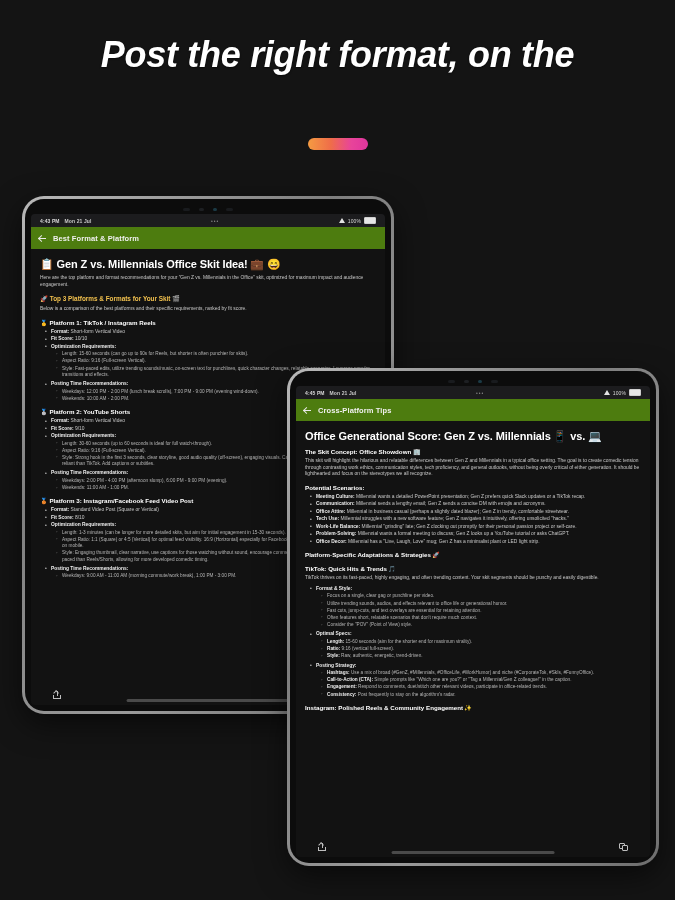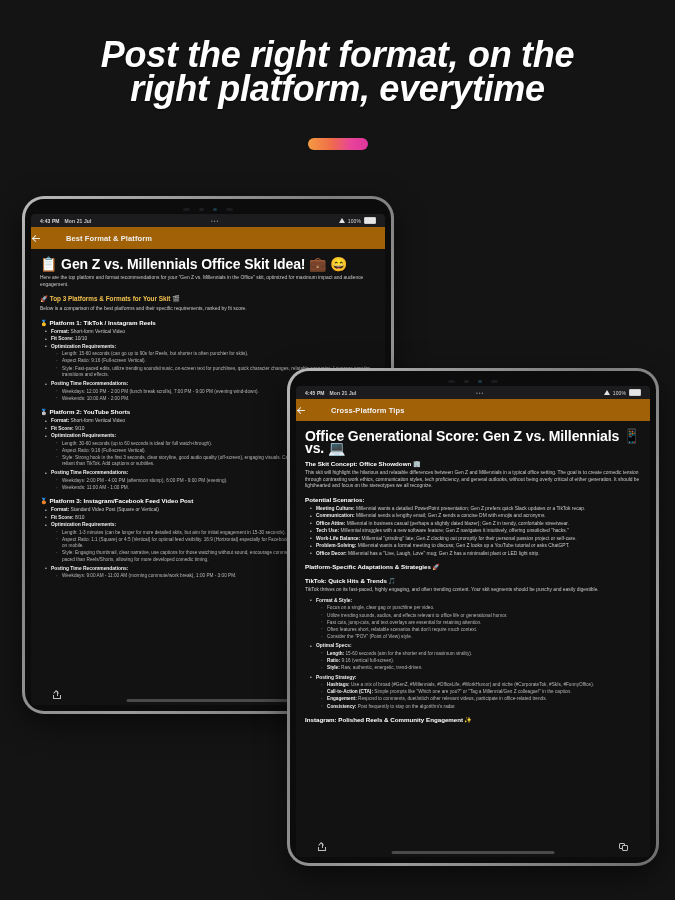--- a/index.html
+++ b/index.html
@@ -38,31 +38,31 @@
   .sb-time{font-weight:700;}
   .sb-date{font-weight:700;opacity:.92;}
   .sb-center{flex:1;text-align:center;font-size:5px;opacity:.55;letter-spacing:1px;}
   .sb-right{display:flex;gap:3px;align-items:center;}
   .wifi{display:inline-block;width:6px;height:5px;position:relative;}
   .wifi:after{content:"";position:absolute;left:0;top:0;width:0;height:0;
     border-left:3px solid transparent;border-right:3px solid transparent;border-bottom:5px solid #e3e3e3;}
   .batt{width:10px;height:5px;border:.5px solid #cfcfcf;border-radius:1px;position:relative;background:#e6e6e6;}
 
   
-  .appbar{height:22px;background:#a16207;display:flex;align-items:center;gap:25px;padding:0 1px;
+  .appbar{height:22px;background:#4d7c0f;display:flex;align-items:center;gap:6px;padding:0 7px;
     border-bottom:1px solid #121212;}
   .back-arrow{width:9px;height:9px;position:relative;flex:none;cursor:pointer;}
   .back-arrow:before{content:"";position:absolute;left:1px;top:4px;width:7px;height:1.2px;background:#eaeaea;}
   .back-arrow:after{content:"";position:absolute;left:1px;top:2.2px;width:4px;height:4px;
     border-left:1.2px solid #eaeaea;border-bottom:1.2px solid #eaeaea;transform:rotate(45deg);}
   .appbar-title{font-size:7.5px;font-weight:700;color:#f0f0f0;letter-spacing:.1px;}
 
   
   .doc{flex:1;overflow:hidden;padding:8px 9px 4px 9px;background:#121212;}
-  .doc h1{margin:0 0 5px 0;font-size:14px;font-weight:700;color:#ffffff;letter-spacing:-.1px;line-height:12px;}
+  .doc h1{margin:0 0 5px 0;font-size:11px;font-weight:700;color:#ffffff;letter-spacing:-.1px;line-height:12px;}
   .doc h2{margin:7px 0 3px 0;font-size:6.4px;font-weight:700;color:#f2c14e;line-height:8px;}
   .doc h3{margin:6px 0 2px 0;font-size:6.2px;font-weight:700;color:#ffffff;line-height:8px;}
   .doc p{margin:0 0 4px 0;font-size:4.9px;line-height:6.6px;color:#c9c9c9;}
   .doc ul{margin:0 0 3px 0;padding-left:7px;list-style:none;}
   .doc ul li{font-size:4.9px;line-height:6.5px;color:#c9c9c9;position:relative;padding-left:4px;margin-bottom:1px;}
   .doc ul li:before{content:"•";position:absolute;left:-2px;top:-.5px;color:#c9c9c9;font-size:5px;}
   .doc ul ul{padding-left:7px;margin-top:1px;}
   .doc ul ul li:before{content:"◦";font-size:4.5px;color:#9a9a9a;}
   .doc ul ul li{color:#b6b6b6;font-size:4.7px;line-height:6.2px;}
   .doc b{color:#ededed;font-weight:700;}
@@ -85,21 +85,20 @@
   #tablet-back{left:22px;top:196px;width:366px;height:512px;}
   #tablet-front{left:287px;top:368px;width:366px;height:492px;}
 </style>
 </head>
 <body>
 
 <div class="stage">
 
   <div class="headline">
     <span>Post the right format, on the</span>
-    <span class="l2">right platform, everytime</span>
   </div>
 
   <div class="accent-pill"></div>
 
   <div class="tablet" id="tablet-back">
     <div class="inner">
       <div class="bezel-cams">
         <div class="cam big"></div>
         <div class="cam"></div>
         <div class="cam lit"></div>

